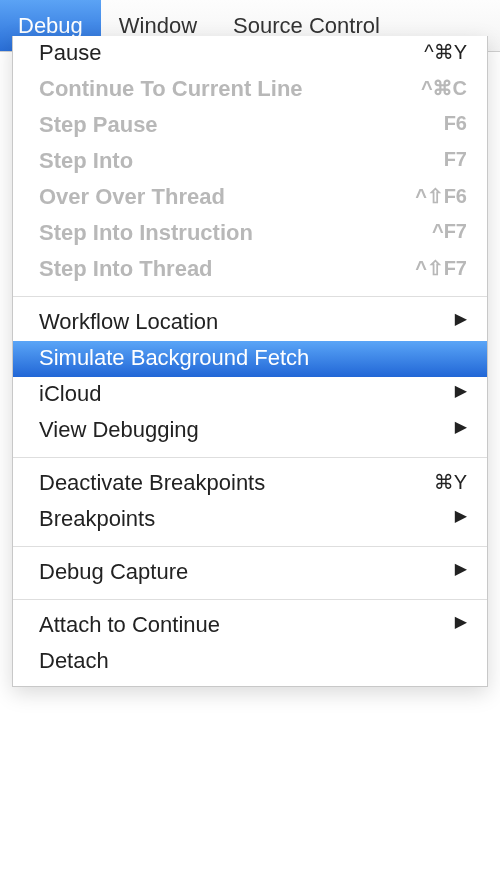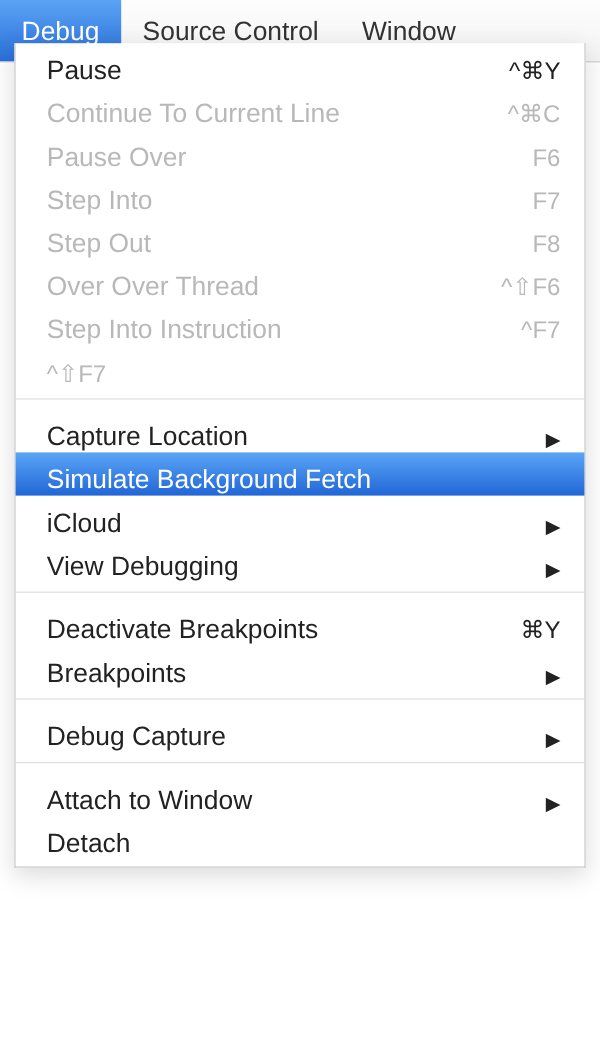--- a/index.html
+++ b/index.html
@@ -34,30 +34,30 @@
       left: 12px;
       width: 476px;
       background: #ffffff;
       border: 1px solid #c8c8c8;
       border-top: none;
       box-shadow: 0 6px 20px rgba(0,0,0,0.15);
       padding-bottom: 6px;
     }
     .menu-item {
       display: flex;
-      align-items: flex-end;
+      align-items: flex-start;
       justify-content: space-between;
       height: 36px;
       padding: 4px 20px 0 26px;
       font-size: 22px;
       color: #222;
       cursor: default;
       gap: 23px;
     }
-    .menu-item.disabled { color: #b8b8b8; }
+    .menu-item.disabled { color: #b8b8b8; font-weight: bold; }
     .menu-item.selected {
       background: linear-gradient(to bottom, #5aa5f7, #2166d6);
       color: #ffffff;
     }
     .menu-label { white-space: nowrap; }
     .menu-right {
       display: flex;
       align-items: center;
       gap: 6px;
     }
@@ -79,81 +79,76 @@
     }
   </style>
 </head>
 <body>
 
 <div class="menubar">
   <div class="menubar-item active">
     <span>Debug</span>
   </div>
   <div class="menubar-item">
+    <span>Window</span>
+  </div>
+  <div class="menubar-item">
     <span>Source Control</span>
   </div>
-  <div class="menubar-item">
-    <span>Window</span>
-  </div>
 </div>
 
 <div class="dropdown">
 
   <div class="menu-item">
     <span class="menu-label">Pause</span>
     <span class="menu-right">
         <span class="shortcut">^⌘Y</span>
       </span>
   </div>
   <div class="menu-item disabled">
     <span class="menu-label">Continue To Current Line</span>
     <span class="menu-right">
         <span class="shortcut">^⌘C</span>
       </span>
   </div>
   <div class="menu-item disabled">
-    <span class="menu-label">Pause Over</span>
+    <span class="menu-label">Step Pause</span>
     <span class="menu-right">
         <span class="shortcut">F6</span>
       </span>
   </div>
   <div class="menu-item disabled">
     <span class="menu-label">Step Into</span>
     <span class="menu-right">
         <span class="shortcut">F7</span>
       </span>
   </div>
   <div class="menu-item disabled">
-    <span class="menu-label">Step Out</span>
-    <span class="menu-right">
-        <span class="shortcut">F8</span>
-      </span>
-  </div>
-  <div class="menu-item disabled">
     <span class="menu-label">Over Over Thread</span>
     <span class="menu-right">
         <span class="shortcut">^⇧F6</span>
       </span>
   </div>
   <div class="menu-item disabled">
     <span class="menu-label">Step Into Instruction</span>
     <span class="menu-right">
         <span class="shortcut">^F7</span>
       </span>
   </div>
   <div class="menu-item disabled">
+    <span class="menu-label">Step Into Thread</span>
     <span class="menu-right">
         <span class="shortcut">^⇧F7</span>
       </span>
   </div>
 
   <div class="separator"></div>
 
   <div class="menu-item">
-    <span class="menu-label">Capture Location</span>
+    <span class="menu-label">Workflow Location</span>
     <span class="menu-right">
         <span class="submenu-arrow">▶</span>
       </span>
   </div>
   <div class="menu-item selected">
     <span class="menu-label">Simulate Background Fetch</span>
     <span class="menu-right"></span>
   </div>
   <div class="menu-item">
     <span class="menu-label">iCloud</span>
@@ -188,21 +183,21 @@
   <div class="menu-item">
     <span class="menu-label">Debug Capture</span>
     <span class="menu-right">
         <span class="submenu-arrow">▶</span>
       </span>
   </div>
 
   <div class="separator"></div>
 
   <div class="menu-item">
-    <span class="menu-label">Attach to Window</span>
+    <span class="menu-label">Attach to Continue</span>
     <span class="menu-right">
         <span class="submenu-arrow">▶</span>
       </span>
   </div>
   <div class="menu-item">
     <span class="menu-label">Detach</span>
     <span class="menu-right"></span>
   </div>
 
 </div>

